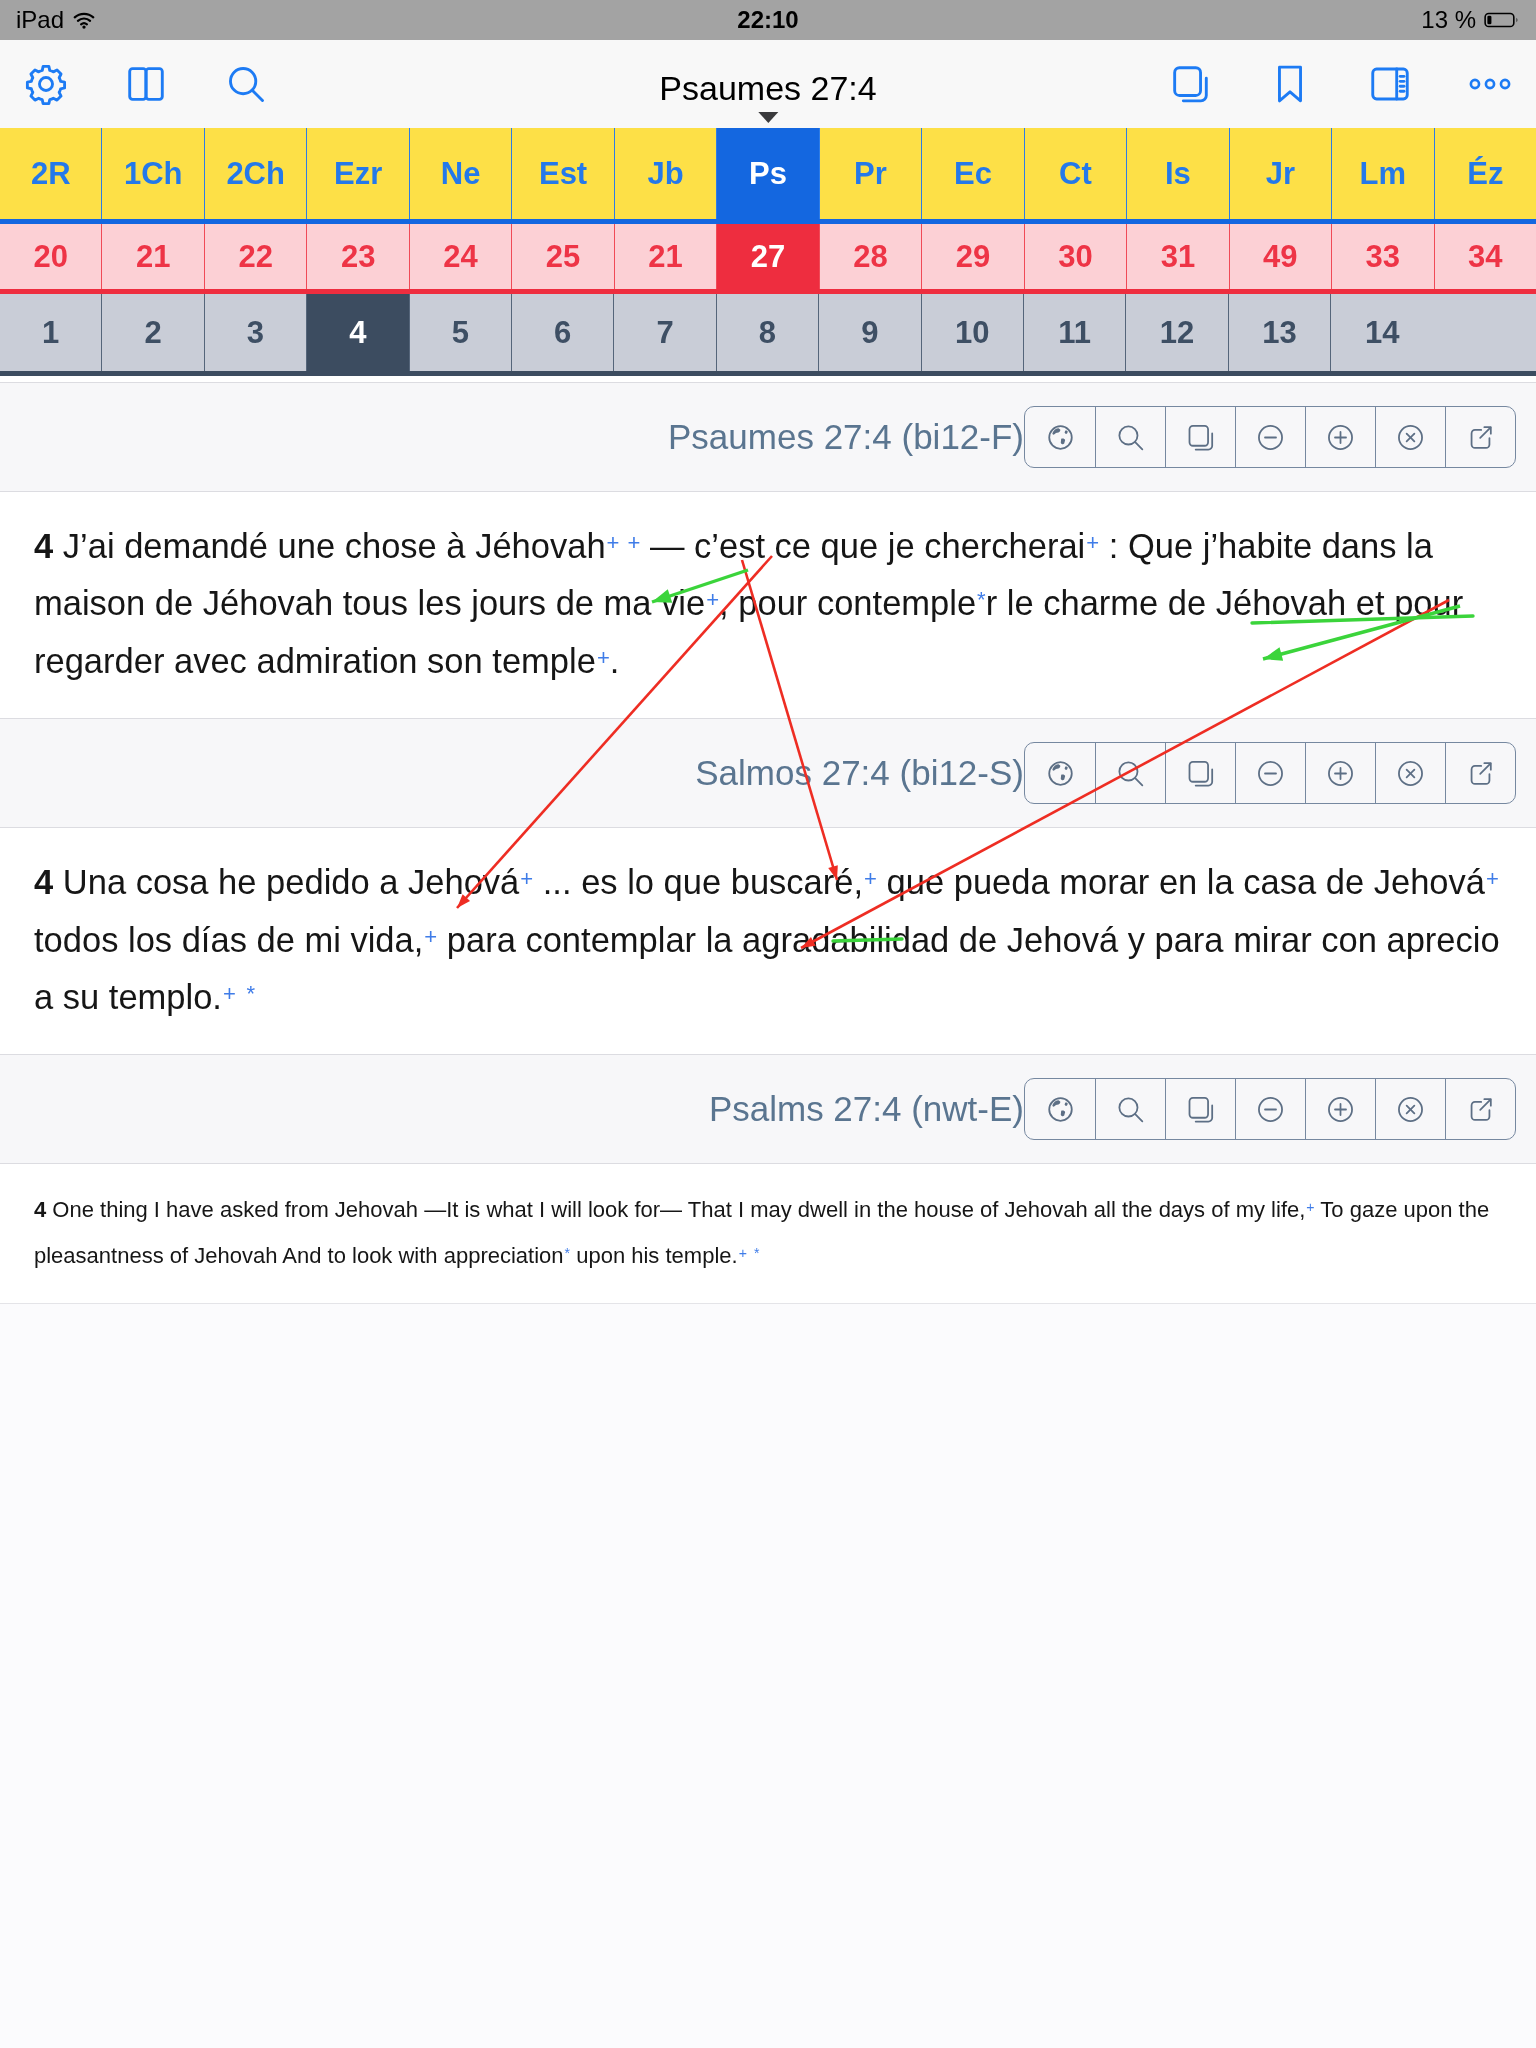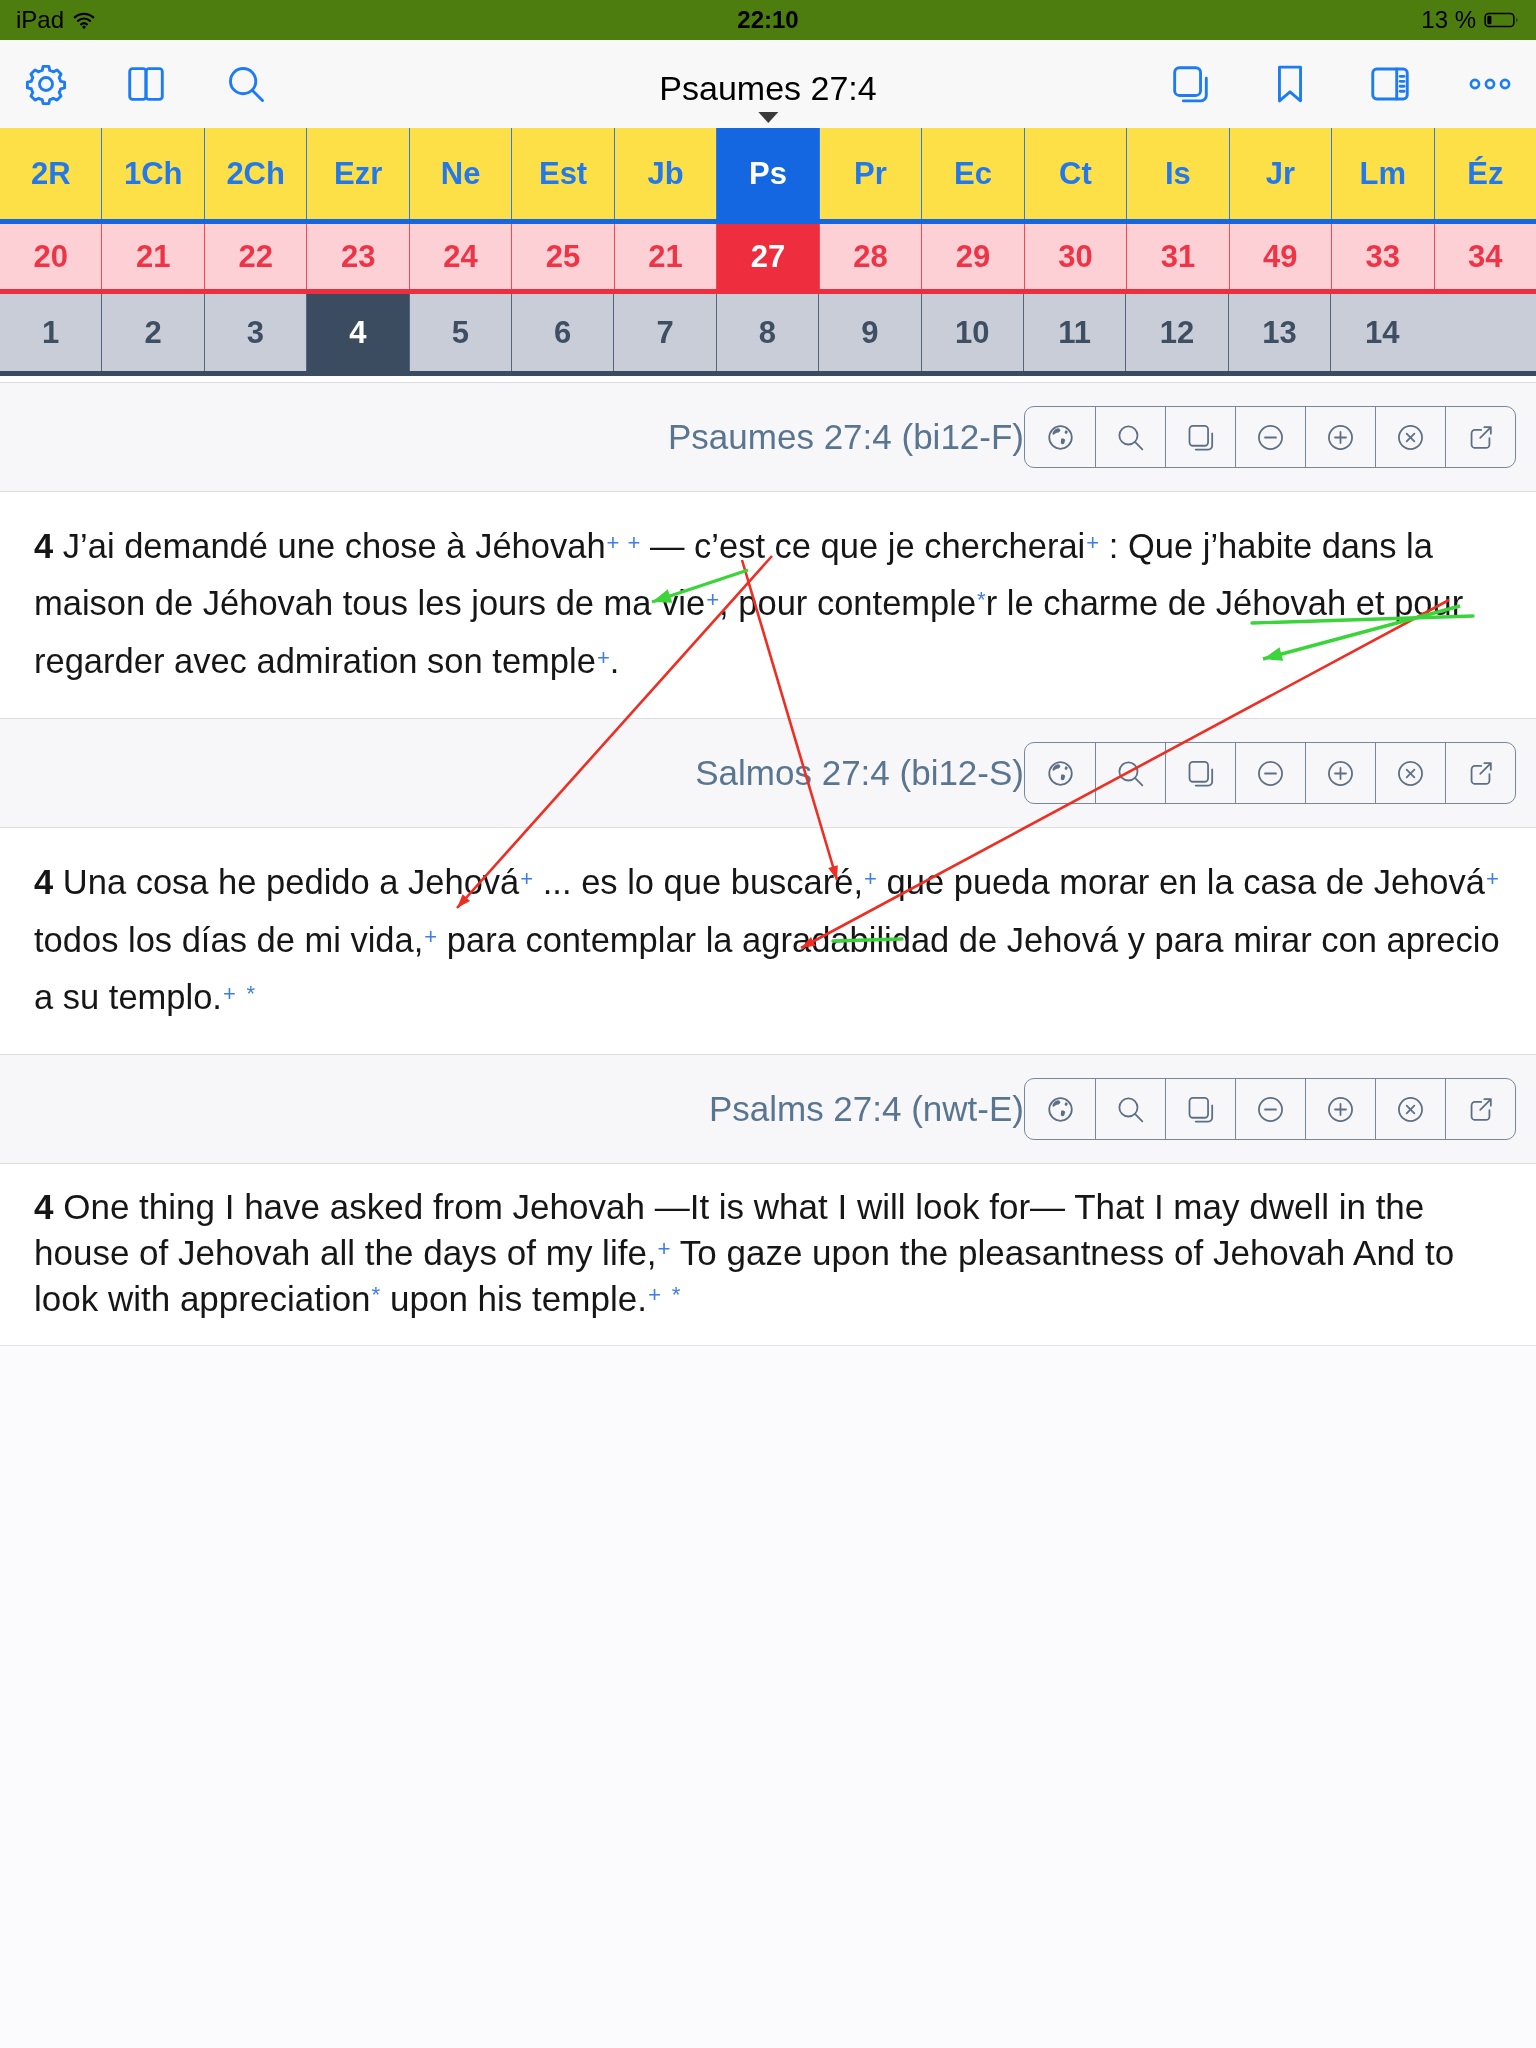--- a/index.html
+++ b/index.html
@@ -1,20 +1,20 @@
 <!DOCTYPE html>
 <html><head>
 <meta charset="utf-8">
 <style>
   html,body{margin:0;padding:0;background:#fff;}
   #page{position:relative;width:1536px;height:2048px;background:#fff;overflow:hidden;
         font-family:"Liberation Sans","DejaVu Sans",sans-serif;display:flex;flex-direction:column;}
 
   
-  .status-bar{height:40px;background:#4d7c0f;display:flex;align-items:center;
+  .status-bar{height:40px;background:#a3a3a3;display:flex;align-items:center;
               justify-content:space-between;padding:0 16px;font-size:24px;color:#000;position:relative;flex:0 0 auto;}
   .status-left,.status-right{display:flex;align-items:center;gap:8px;}
   .status-time{position:absolute;left:50%;transform:translateX(-50%);font-weight:700;}
   .ic{display:inline-flex;align-items:center;justify-content:center;}
   .ic svg{display:block;}
   .wifi svg{width:24px;height:18px;color:#000;}
   .batt svg{width:36px;height:16px;color:#000;}
 
   
   .toolbar{height:88px;background:#f8f8f8;display:flex;align-items:center;
@@ -53,21 +53,21 @@
                 border-bottom:1px solid #dcdce1;display:flex;align-items:center;
                 justify-content:flex-end;padding:0 20px 0 22px;}
   .panel-title{font-size:35px;color:#5a7590;font-weight:400;}
   .seg-group{display:flex;border:1.5px solid #7688a0;border-radius:10px;overflow:hidden;background:#f7f7f9;}
   .seg-btn{width:70px;height:60px;background:transparent;border:0;border-left:1.5px solid #7688a0;
            color:#5d6f85;display:flex;align-items:center;justify-content:center;padding:0;cursor:pointer;}
   .seg-btn:first-child{border-left:0;}
   .seg-btn svg{width:33px;height:33px;stroke-width:1.3;}
   .panel-body{background:#fff;}
   p.verse{margin:0;padding:24px 34px 30px 34px;font-size:34.5px;line-height:53px;color:#161616;}
-  p.verse.small{padding:22px 34px 26px 34px;font-size:35px;line-height:42px;}
+  p.verse.small{padding:22px 34px 26px 34px;font-size:22px;line-height:42px;}
   .b{font-weight:700;}
   .sup{color:#3f7ce8;font-size:0.64em;vertical-align:0.38em;padding-left:1px;}
   .sup + .sup{padding-left:8px;}
 
   
   .footer-area{flex:1 1 auto;background:#fbfbfd;border-top:1px solid #e4e4e8;}
 
   
   #annot{position:absolute;left:0;top:0;width:1536px;height:2048px;z-index:50;pointer-events:none;}
 </style>

